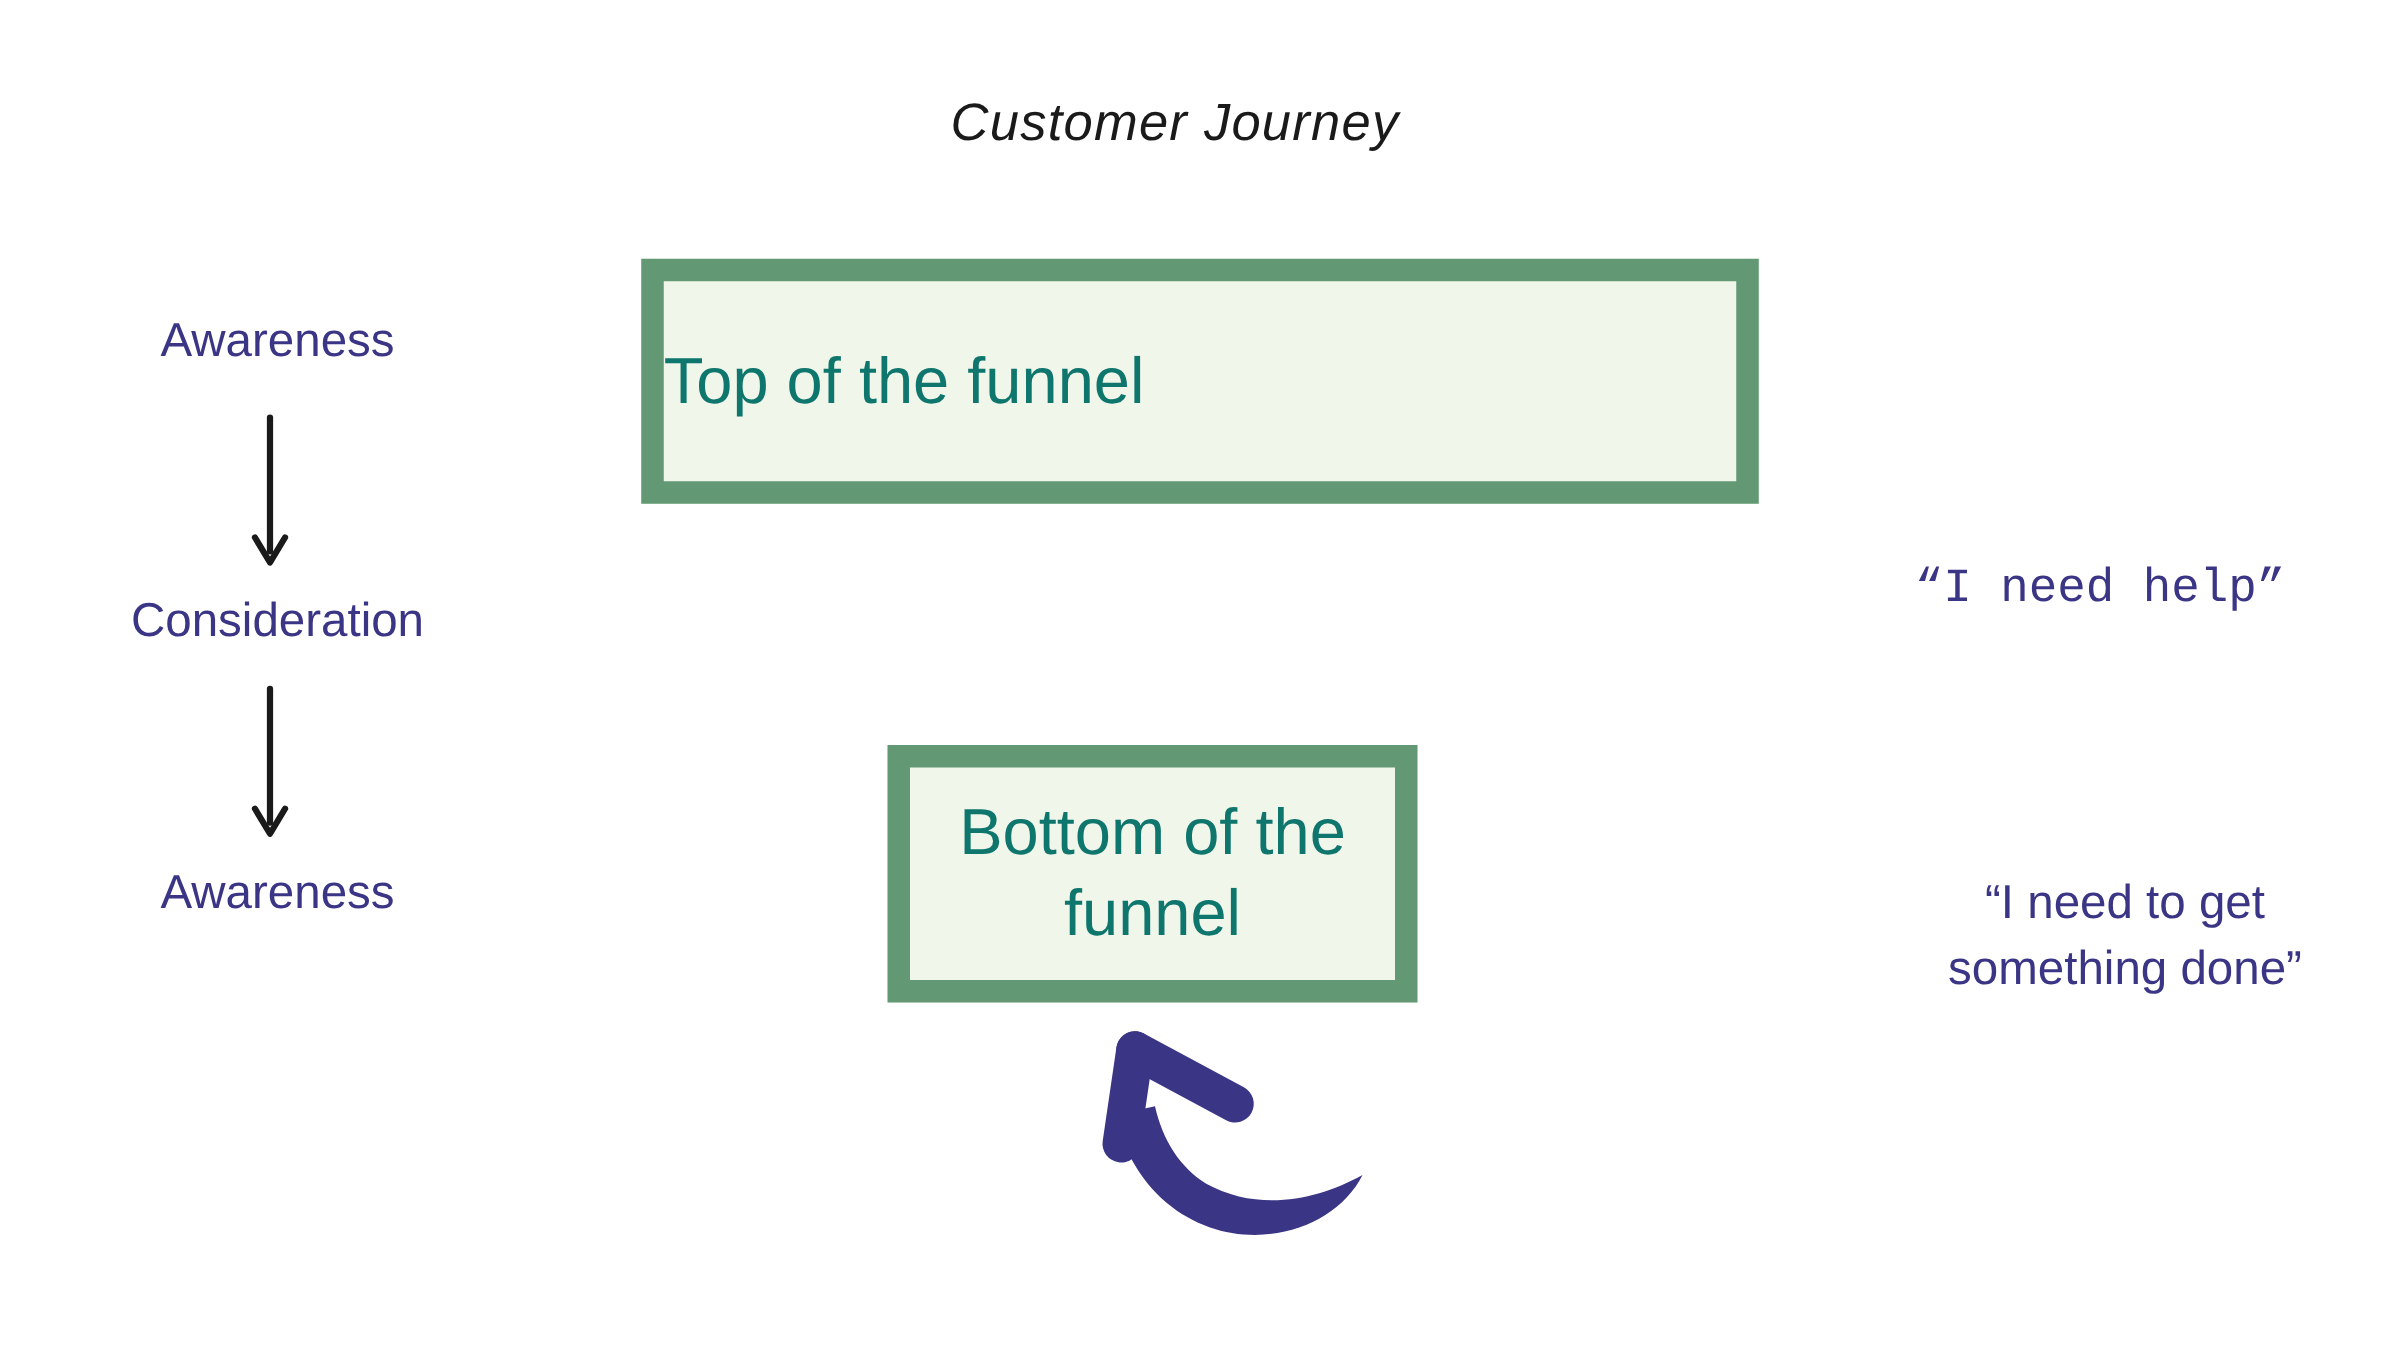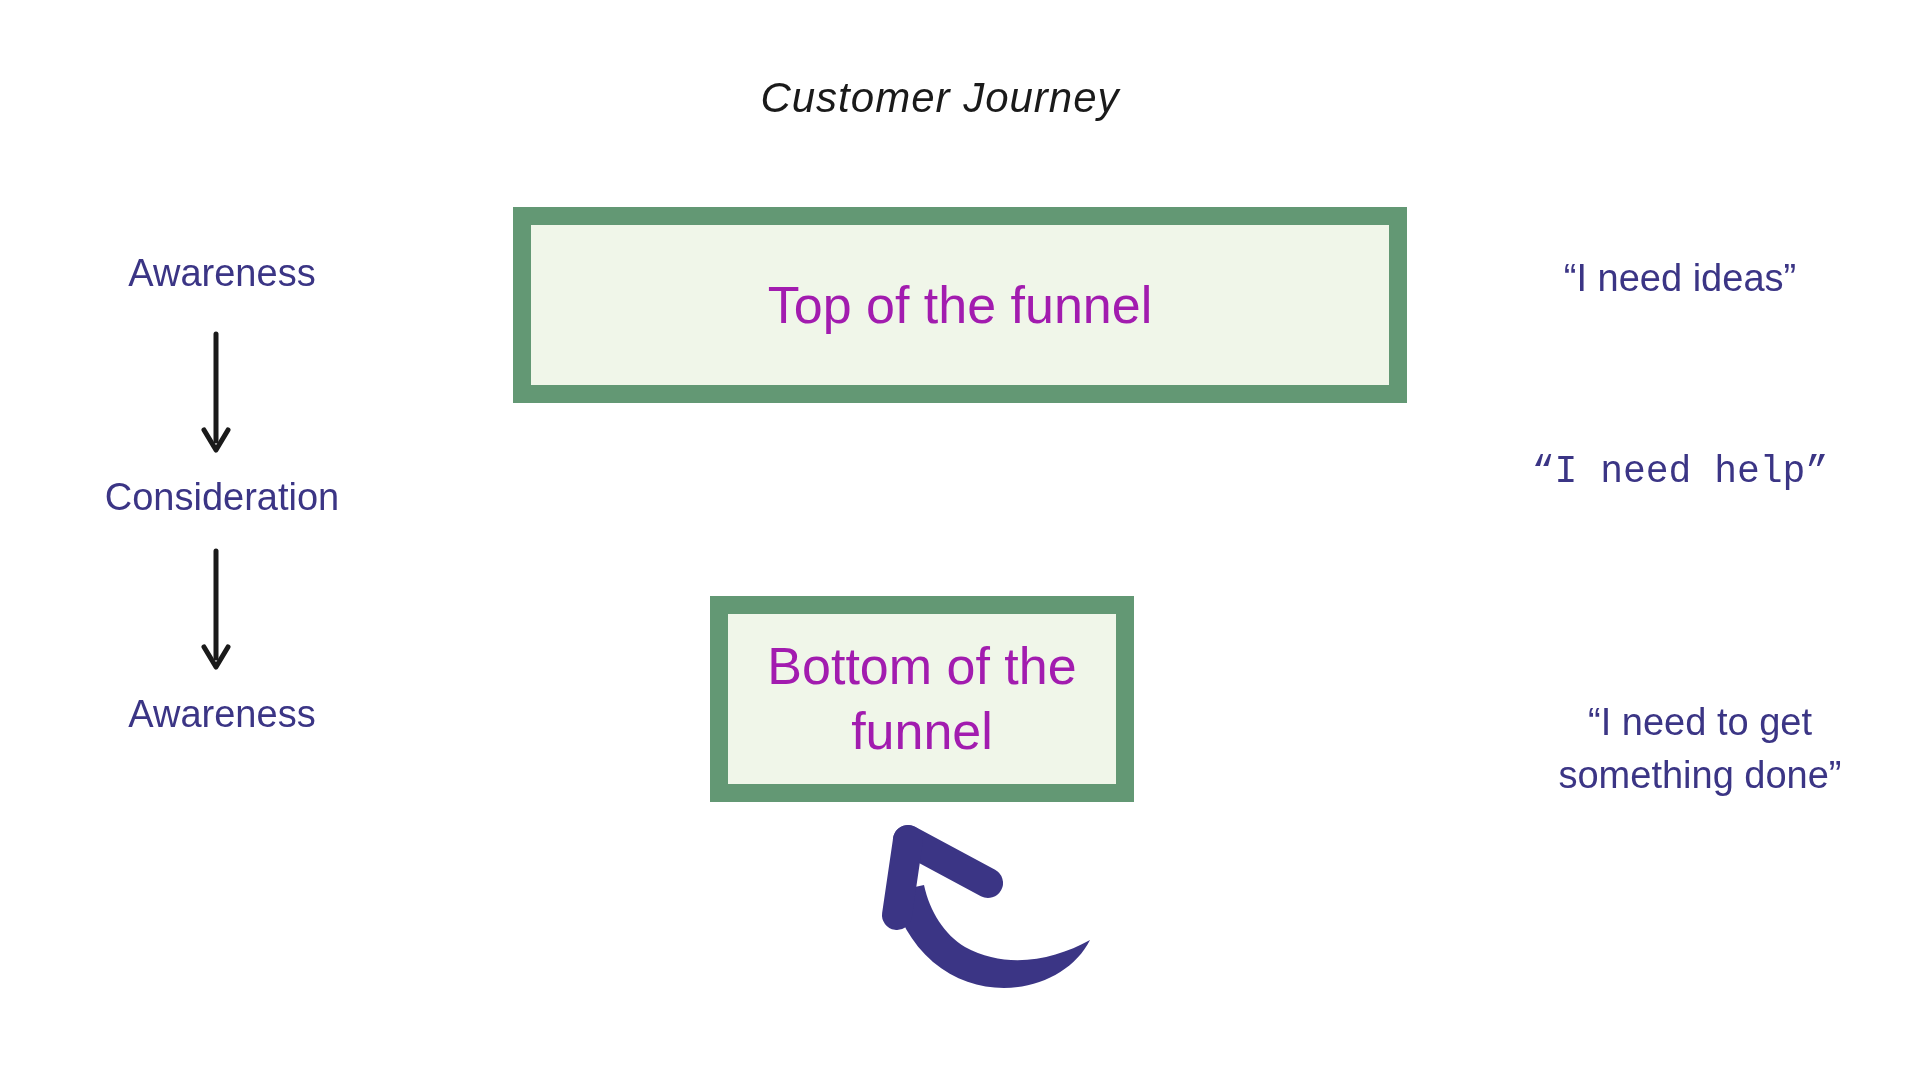--- a/index.html
+++ b/index.html
@@ -36,25 +36,25 @@
   .stage-consideration{top:476px;}
   .stage-decision{top:693px;}
 
   .tier{
     position:absolute;
     box-sizing:border-box;
     border:18px solid var(--funnel-border);
     background:var(--funnel-fill);
     display:flex;
     align-items:center;
-    justify-content:center;
+    justify-content:flex-start;
     text-align:center;
     font-size:52px;
     line-height:1.25;
-    color:#a21caf;
+    color:#0f766e;
   }
   .tier-top{left:513px;top:207px;width:894px;height:196px;}
   .tier-middle{left:602px;top:403px;width:713px;height:193px;}
   .tier-bottom{left:710px;top:596px;width:424px;height:206px;}
 
   .quote{
     position:absolute;
     text-align:center;
     font-size:38px;
     line-height:1.4;
@@ -106,21 +106,20 @@
   <div class="stage-label stage-consideration">Consideration</div>
   <div class="stage-label stage-decision">Awareness</div>
 
   <div class="tier tier-top">
     <span>Top of the funnel</span>
   </div>
   <div class="tier tier-bottom">
     <span>Bottom of the funnel</span>
   </div>
 
-  <div class="quote quote-1">“I need ideas”</div>
   <div class="quote quote-2">“I need help”</div>
   <div class="quote quote-3">“I need to get something done”</div>
 
 
   <svg class="overlay" viewBox="0 0 1920 1080">
     <g>
       <path class="black-arrow" d="M216 334 L216 441"></path>
       <path class="black-arrow" d="M204 430 L216 450 L228 430"></path>
     </g>
     <g>

